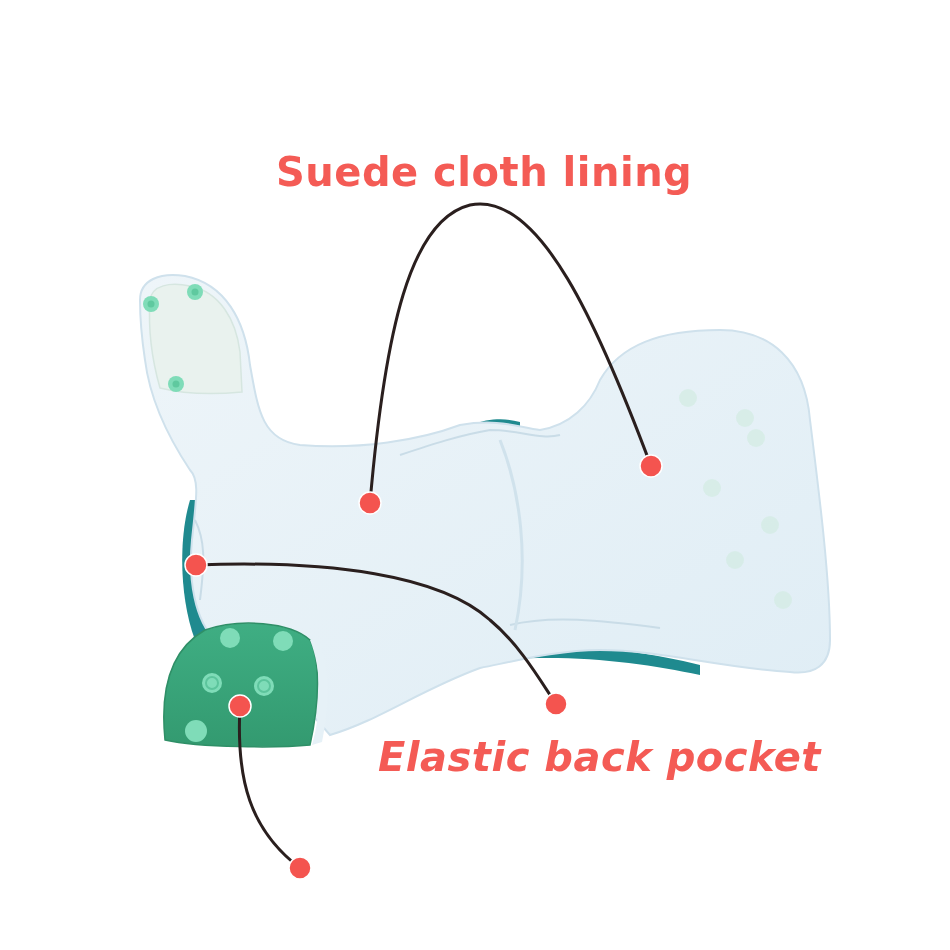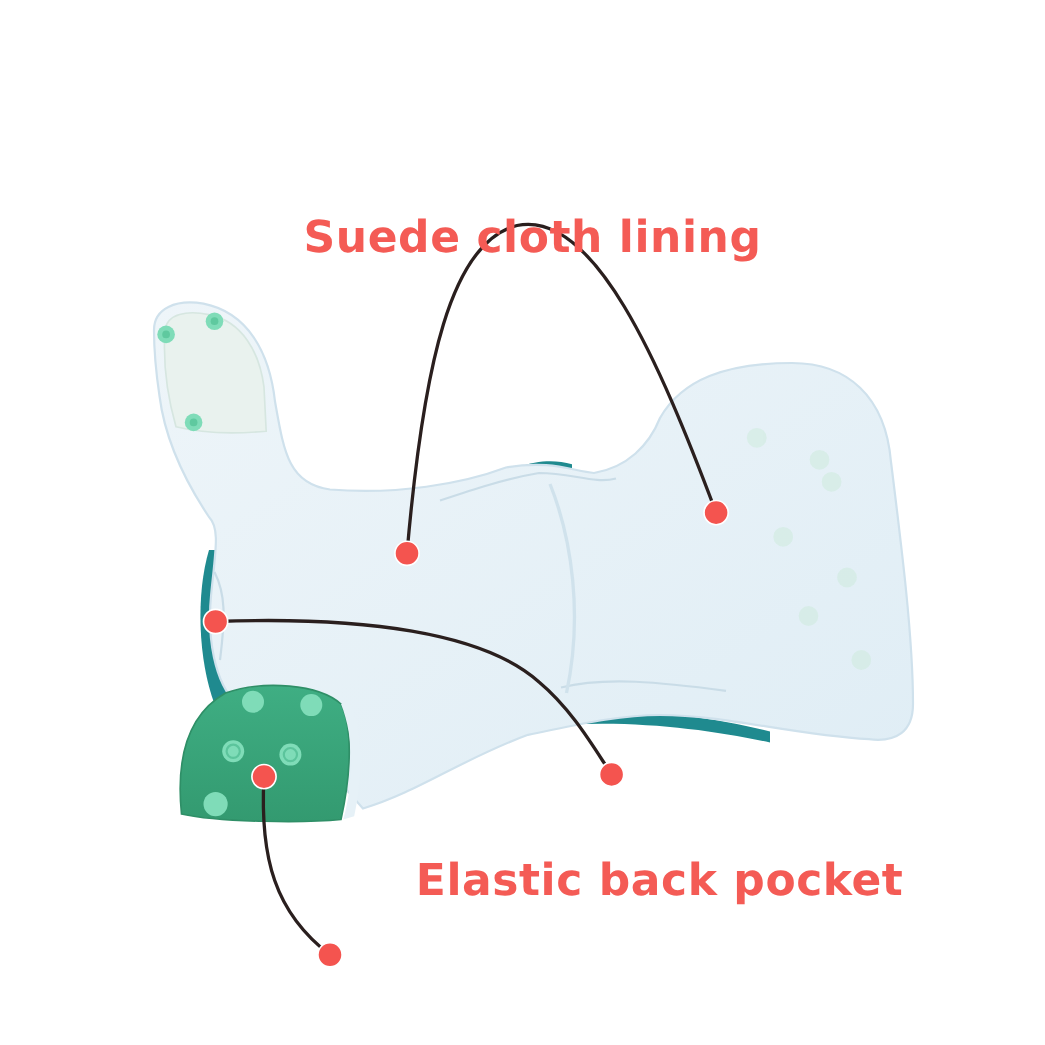--- a/index.html
+++ b/index.html
@@ -5,24 +5,23 @@
     html, body { margin: 0; padding: 0; background: #ffffff; }
     body { width: 950px; height: 950px; position: relative; overflow: hidden;
            font-family: "DejaVu Sans", "Liberation Sans", sans-serif; }
     .stage { position: absolute; left: 0; top: 0; width: 950px; height: 950px; }
     svg.art { position: absolute; left: 0; top: 0; width: 950px; height: 950px; }
     .label {
       position: absolute; white-space: nowrap;
       font-family: "DejaVu Sans", "Liberation Sans", sans-serif;
       font-weight: bold; font-size: 40px; line-height: 1;
       letter-spacing: 0.5px;
-      margin-top: 44px;
     }
     #lbl-suede   { left: 276px; top: 152px; }
-    #lbl-elastic { left: 378px; top: 737px; }
+    #lbl-elastic { left: 378px; top: 737px; font-style: italic; }
     #lbl-pul     { left: 157px; top: 888px; }
   </style>
 </head>
 <body>
 
 <div class="stage">
   <svg class="art" viewBox="0 0 950 950">
     <defs>
       <linearGradient id="liningGrad" x1="0" y1="0" x2="1" y2="1">
         <stop offset="0" stop-color="#eef5f9"></stop>

